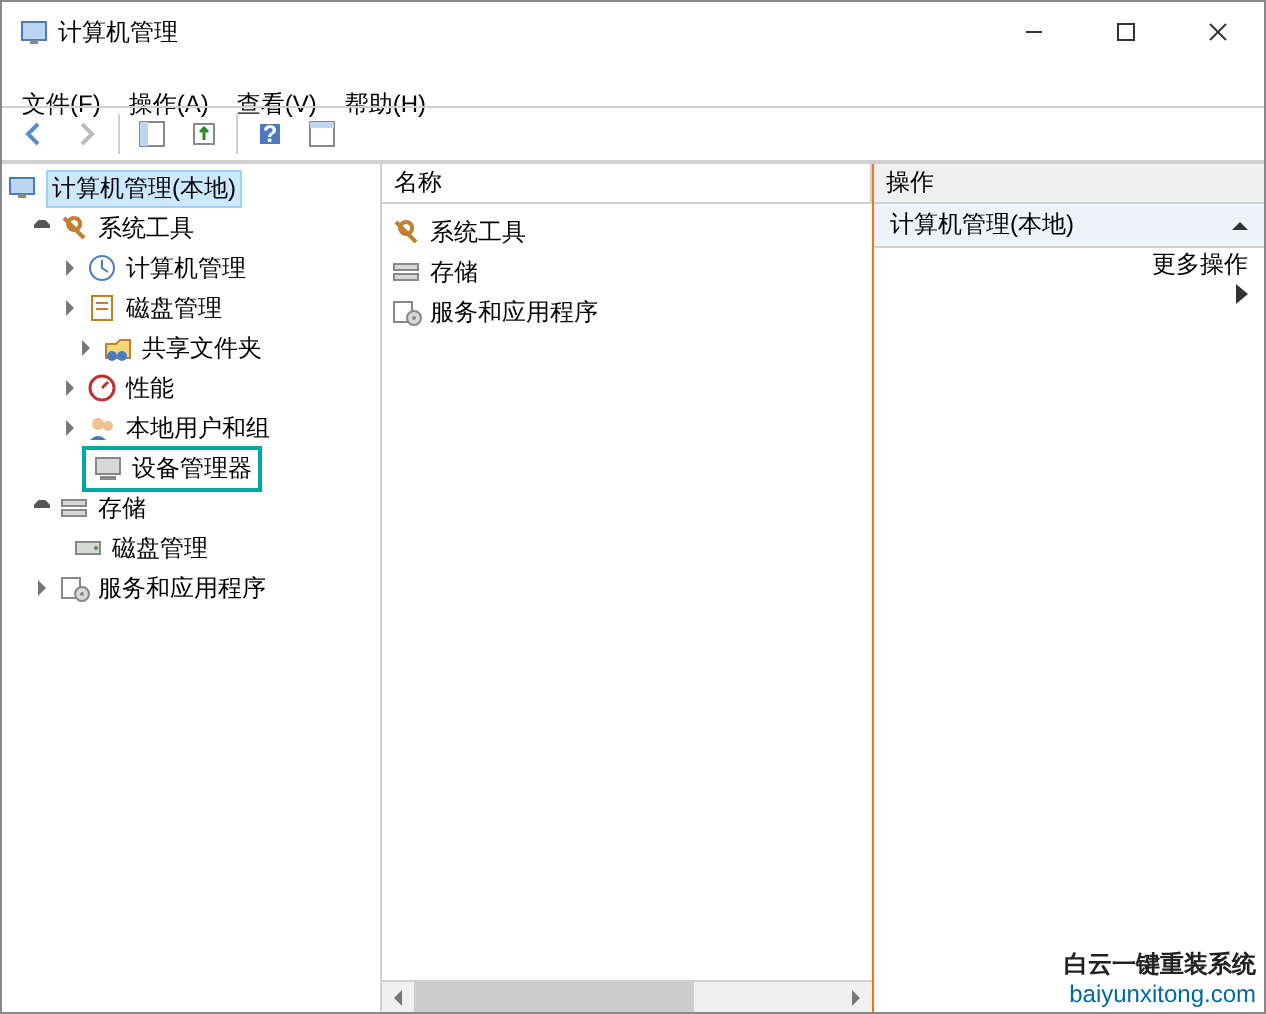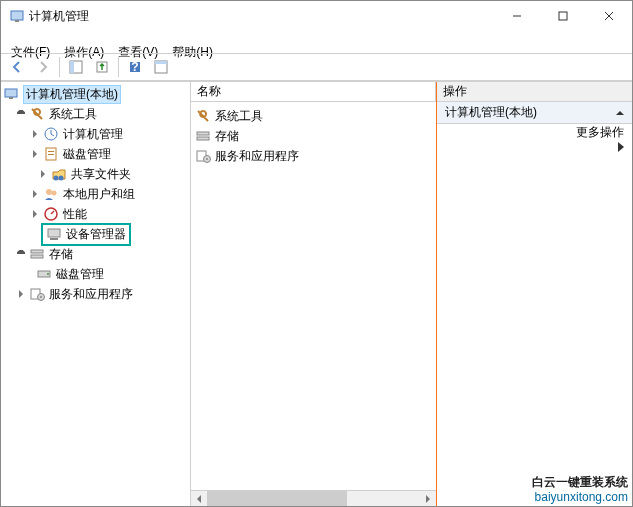--- a/index.html
+++ b/index.html
@@ -185,40 +185,40 @@
         <span>共享文件夹</span>
       </div>
       <div class="tree-row" style="padding-left:28px">
         <span class="expander">
             <svg width="8" height="8">
               <path d="M2 0 L6 4 L2 8 Z" fill="#777"></path>
             </svg>
           </span>
         <span class="ticon">
             <svg width="16" height="16">
+              <circle cx="8" cy="8" r="6" fill="none" stroke="#c03030" stroke-width="1.5"></circle>
+              <path d="M8 8 L11 5" stroke="#c03030" stroke-width="1.5"></path>
+            </svg>
+          </span>
+        <span>性能</span>
+      </div>
+      <div class="tree-row" style="padding-left:28px">
+        <span class="expander">
+            <svg width="8" height="8">
+              <path d="M2 0 L6 4 L2 8 Z" fill="#777"></path>
+            </svg>
+          </span>
+        <span class="ticon">
+            <svg width="16" height="16">
               <circle cx="6" cy="6" r="3" fill="#f0c090"></circle>
               <circle cx="11" cy="7" r="2.5" fill="#f0c090"></circle>
               <path d="M2 14 q4 -4 8 0" fill="#4a7bbf"></path>
             </svg>
           </span>
         <span>本地用户和组</span>
-      </div>
-      <div class="tree-row" style="padding-left:28px">
-        <span class="expander">
-            <svg width="8" height="8">
-              <path d="M2 0 L6 4 L2 8 Z" fill="#777"></path>
-            </svg>
-          </span>
-        <span class="ticon">
-            <svg width="16" height="16">
-              <circle cx="8" cy="8" r="6" fill="none" stroke="#c03030" stroke-width="1.5"></circle>
-              <path d="M8 8 L11 5" stroke="#c03030" stroke-width="1.5"></path>
-            </svg>
-          </span>
-        <span>性能</span>
       </div>
       <div class="tree-row" style="padding-left:40px">
         <span class="highlight-box">
           <span class="ticon">
               <svg width="16" height="16">
                 <rect x="2" y="3" width="12" height="8" fill="#d8d8d8" stroke="#888"></rect>
                 <rect x="4" y="12" width="8" height="2" fill="#888"></rect>
               </svg>
             </span>
           <span>设备管理器</span>

